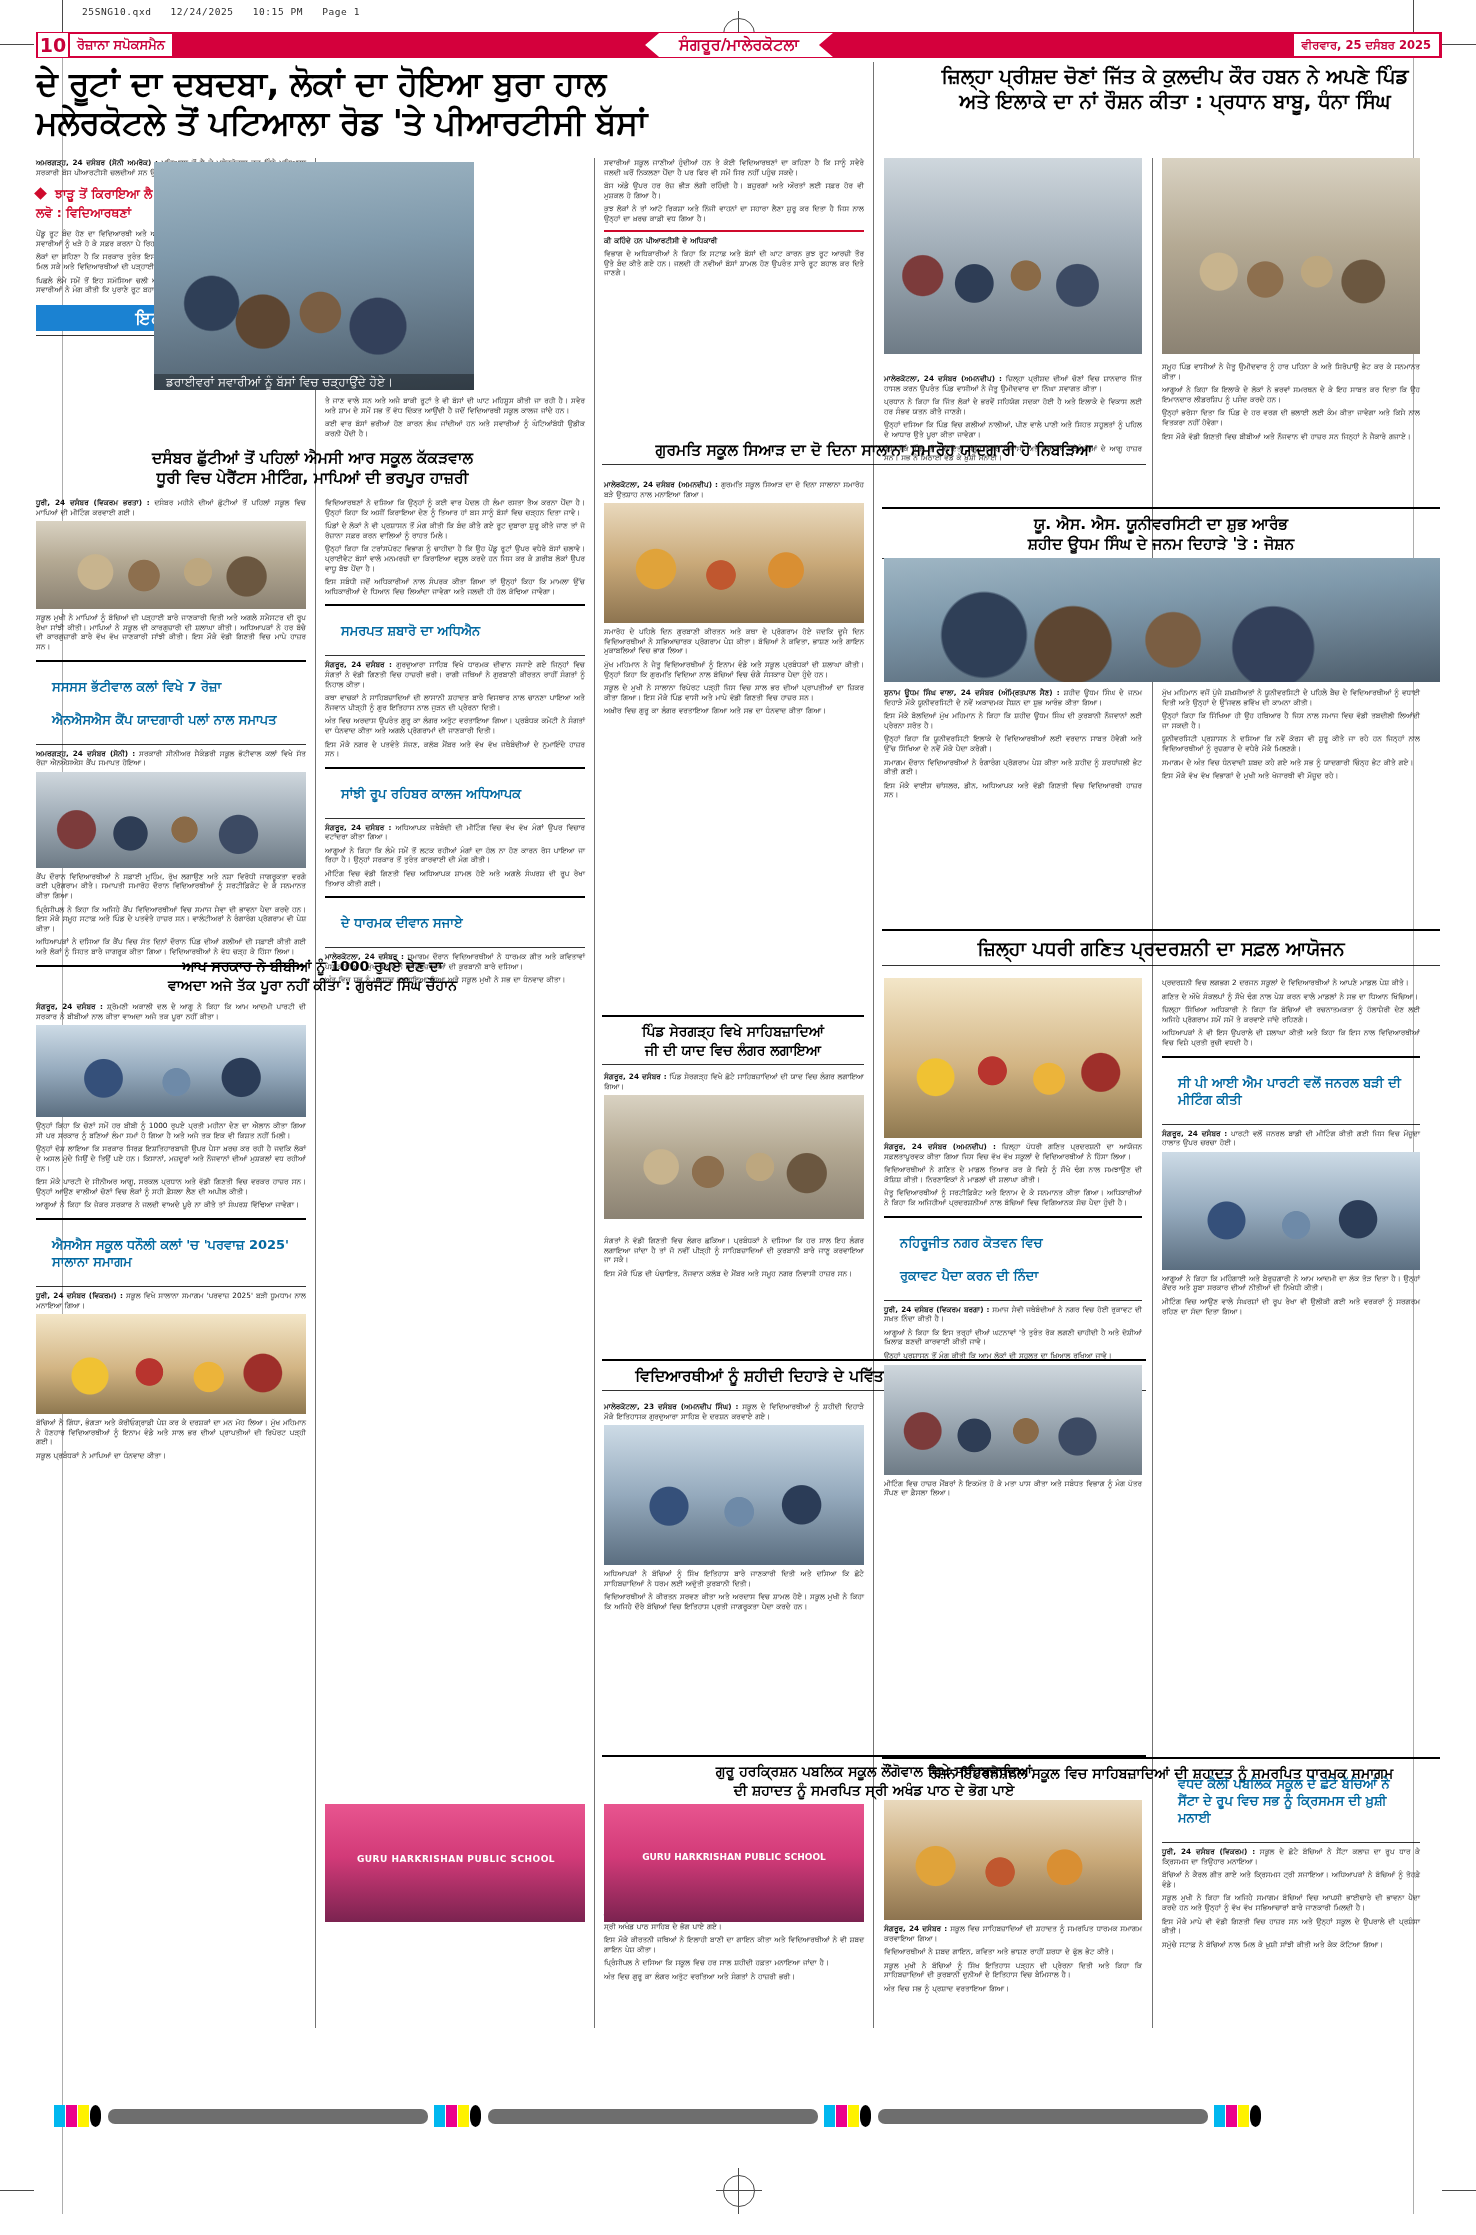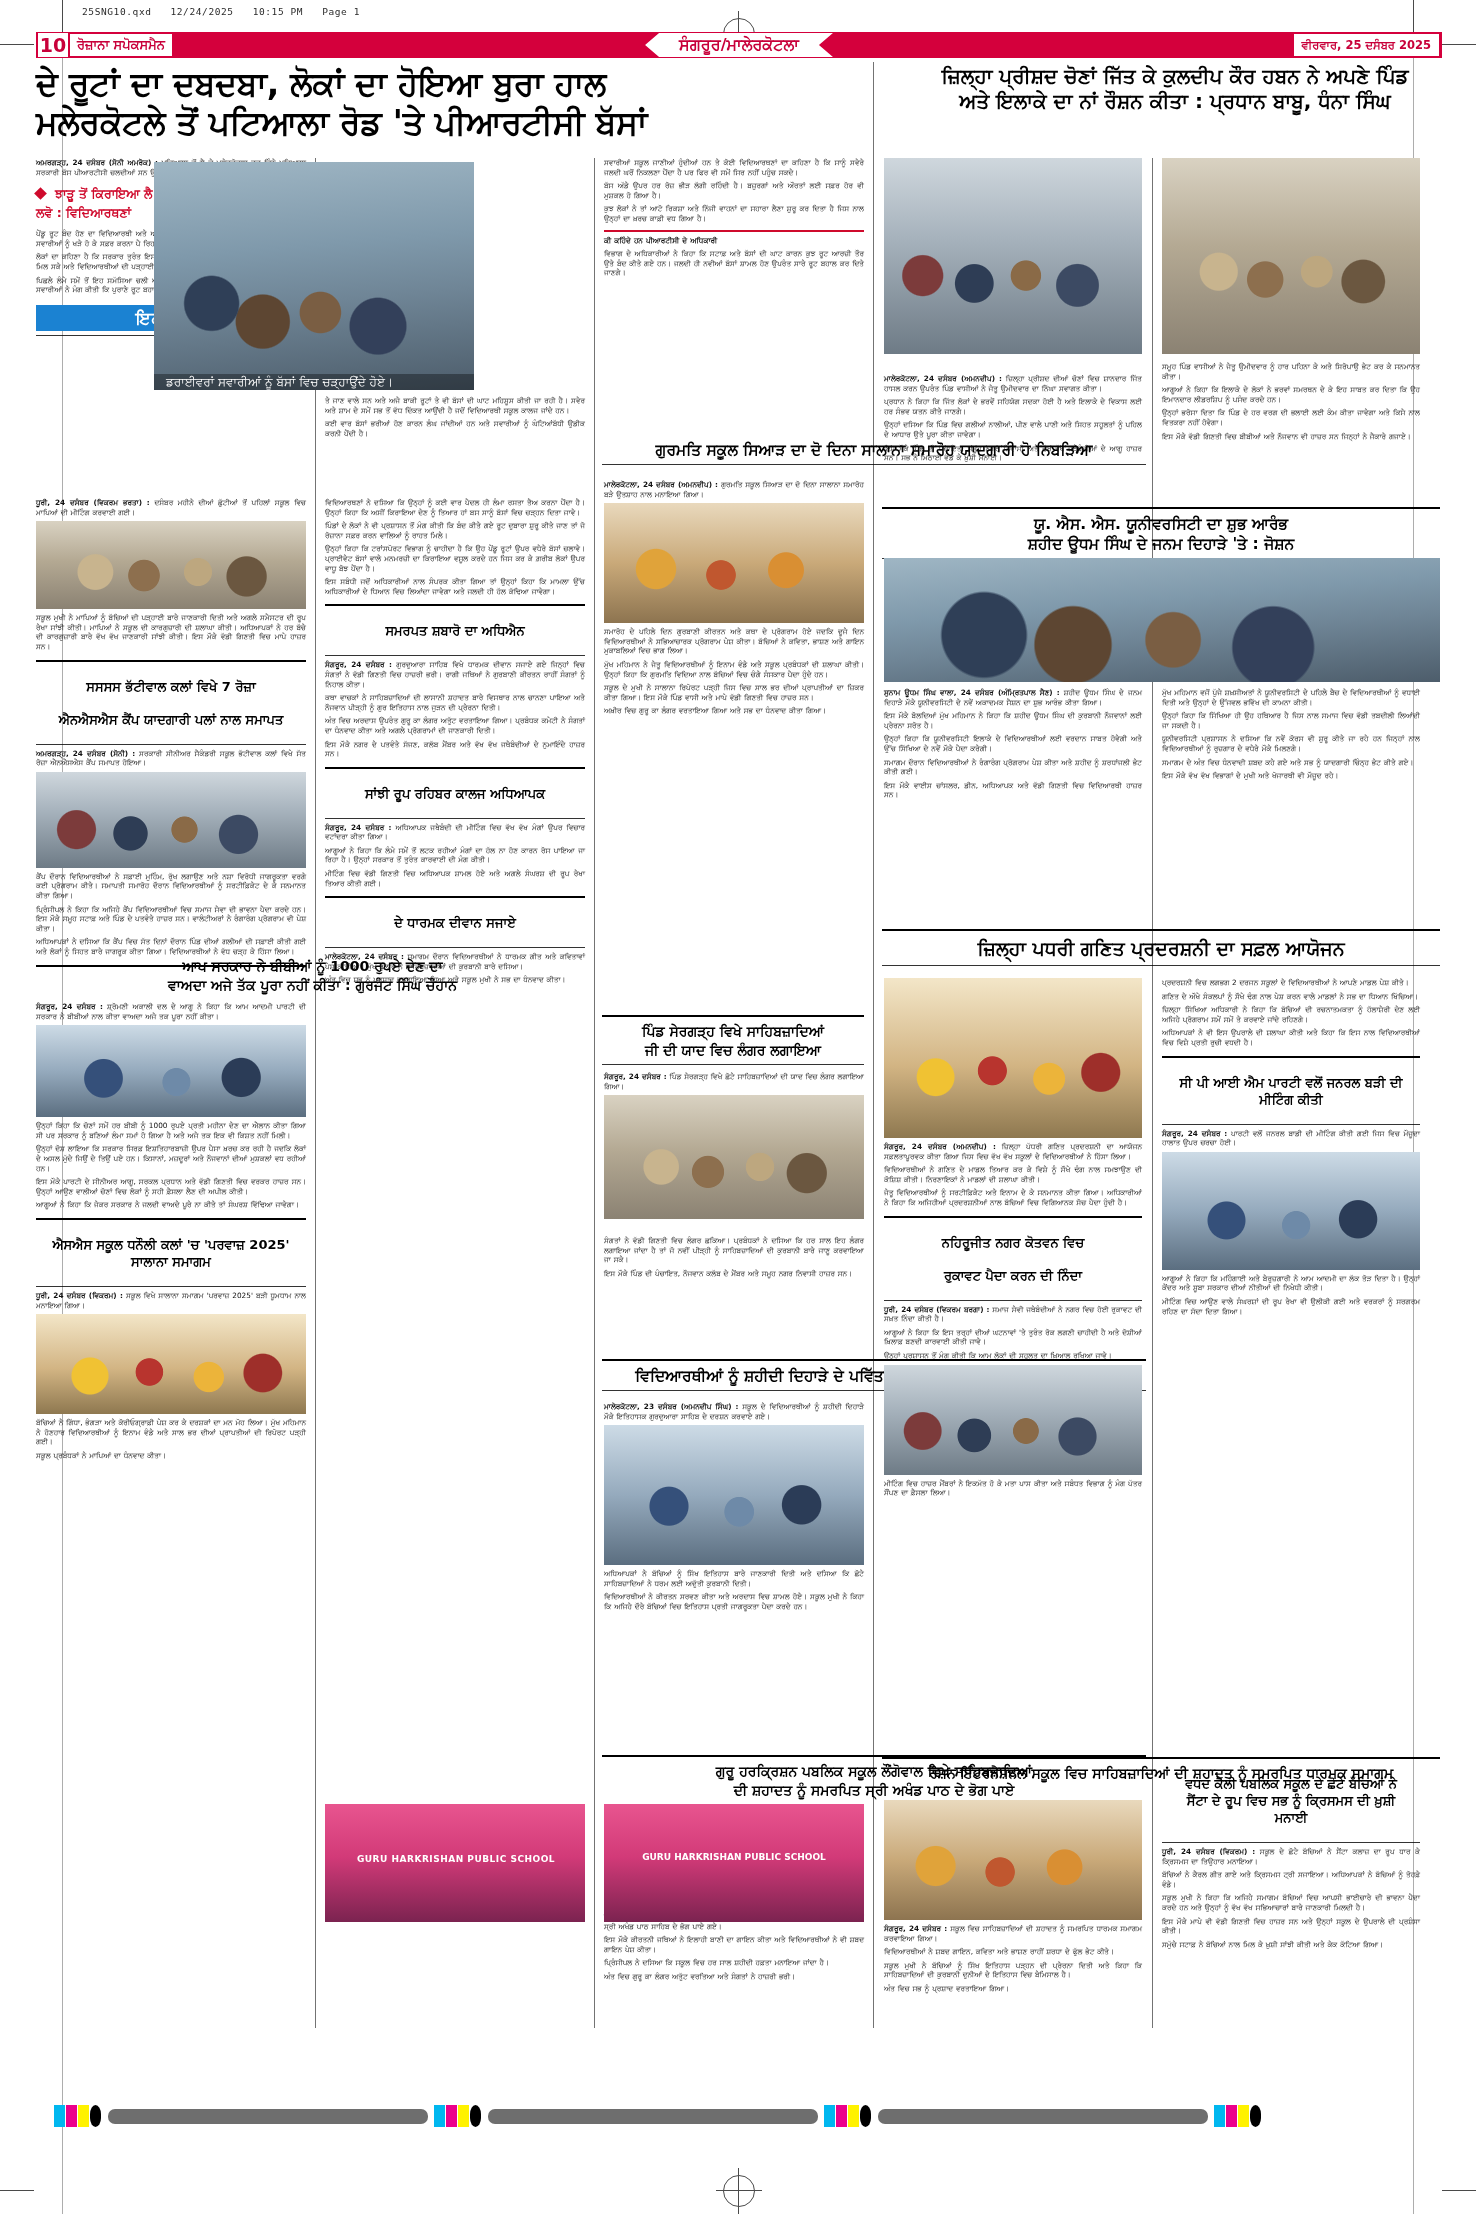--- a/index.html
+++ b/index.html
@@ -32,21 +32,21 @@
 
   
   .body{position:absolute;left:0;top:30px;width:1406px;height:2060px;}
   .col{position:absolute;top:0;}
   .rule-v{position:absolute;width:1px;background:#000;opacity:.55;}
 
   
   h1.lead{margin:0;font-size:33px;line-height:39px;font-weight:bold;color:#000;letter-spacing:-.2px;}
   h2.deck{margin:0;font-size:20px;line-height:25px;font-weight:bold;color:#000;text-align:center;}
   h3.sub{margin:0;font-size:15.5px;line-height:20px;font-weight:bold;color:#000;text-align:center;}
-  h4.mini{margin:16px;font-size:13px;line-height:17px;font-weight:bold;color:#000000;text-align:center;}
+  h4.mini{margin:16px;font-size:13px;line-height:17px;font-weight:bold;color:#0369a1;}
 
   .hr-blk{height:2px;background:#000;margin:5px 0;}
   .hr-red{height:2px;background:#cf0a2c;margin:4px 0;}
   .hr-thin{height:1px;background:#000;margin:4px 0;opacity:.8;}
 
   
   .txt{font-size:7.3px;line-height:9.6px;text-align:justify;color:#111;
        font-family:"DejaVu Sans","Liberation Sans",sans-serif;word-spacing:.5px;}
   .txt p{margin:0 0 4px 0;}
   .dateline{font-weight:bold;}
@@ -171,20 +171,24 @@
         </div>
 
         <div class="bluebar" style="margin-top:10px;">ਇਕ ਨਜ਼ਰ</div>
         <div class="hr-thin"></div>
       </div>
 
       <div class="photo ph-a" style="position:absolute;left:118px;top:100px;width:320px;height:228px;">
         <div class="cap">ਡਰਾਈਵਰਾਂ ਸਵਾਰੀਆਂ ਨੂੰ ਬੱਸਾਂ ਵਿਚ ਚੜ੍ਹਾਉਂਦੇ ਹੋਏ।</div>
       </div>
 
+      <div style="position:absolute;left:4px;top:386px;width:545px;">
+        <h3 class="sub">ਦਸੰਬਰ ਛੁੱਟੀਆਂ ਤੋਂ ਪਹਿਲਾਂ ਐਮਸੀ ਆਰ ਸਕੂਲ ਕੱਕੜਵਾਲ</h3>
+        <h3 class="sub">ਧੂਰੀ ਵਿਚ ਪੇਰੈਂਟਸ ਮੀਟਿੰਗ, ਮਾਪਿਆਂ ਦੀ ਭਰਪੂਰ ਹਾਜ਼ਰੀ</h3>
+      </div>
 
       <div class="col" style="left:0;top:436px;width:270px;">
         <div class="txt">
           <p><span class="dateline">ਧੂਰੀ, 24 ਦਸੰਬਰ (ਵਿਕਰਮ ਭਰਤਾ) :</span>
           ਦਸੰਬਰ ਮਹੀਨੇ ਦੀਆਂ ਛੁੱਟੀਆਂ ਤੋਂ ਪਹਿਲਾਂ ਸਕੂਲ ਵਿਚ ਮਾਪਿਆਂ ਦੀ ਮੀਟਿੰਗ ਕਰਵਾਈ ਗਈ।</p>
         </div>
         <div class="photo ph-b" style="margin-top:4px;height:88px;"></div>
         <div class="txt" style="margin-top:4px;">
           <p>ਸਕੂਲ ਮੁਖੀ ਨੇ ਮਾਪਿਆਂ ਨੂੰ ਬੱਚਿਆਂ ਦੀ ਪੜ੍ਹਾਈ ਬਾਰੇ ਜਾਣਕਾਰੀ ਦਿਤੀ ਅਤੇ ਅਗਲੇ ਸਮੈਸਟਰ ਦੀ ਰੂਪ ਰੇਖਾ ਸਾਂਝੀ ਕੀਤੀ। ਮਾਪਿਆਂ ਨੇ ਸਕੂਲ ਦੀ ਕਾਰਗੁਜ਼ਾਰੀ ਦੀ ਸ਼ਲਾਘਾ ਕੀਤੀ। ਅਧਿਆਪਕਾਂ ਨੇ ਹਰ ਬੱਚੇ ਦੀ ਕਾਰਗੁਜ਼ਾਰੀ ਬਾਰੇ ਵੱਖ ਵੱਖ ਜਾਣਕਾਰੀ ਸਾਂਝੀ ਕੀਤੀ। ਇਸ ਮੌਕੇ ਵੱਡੀ ਗਿਣਤੀ ਵਿਚ ਮਾਪੇ ਹਾਜ਼ਰ ਸਨ।</p>
         </div>

